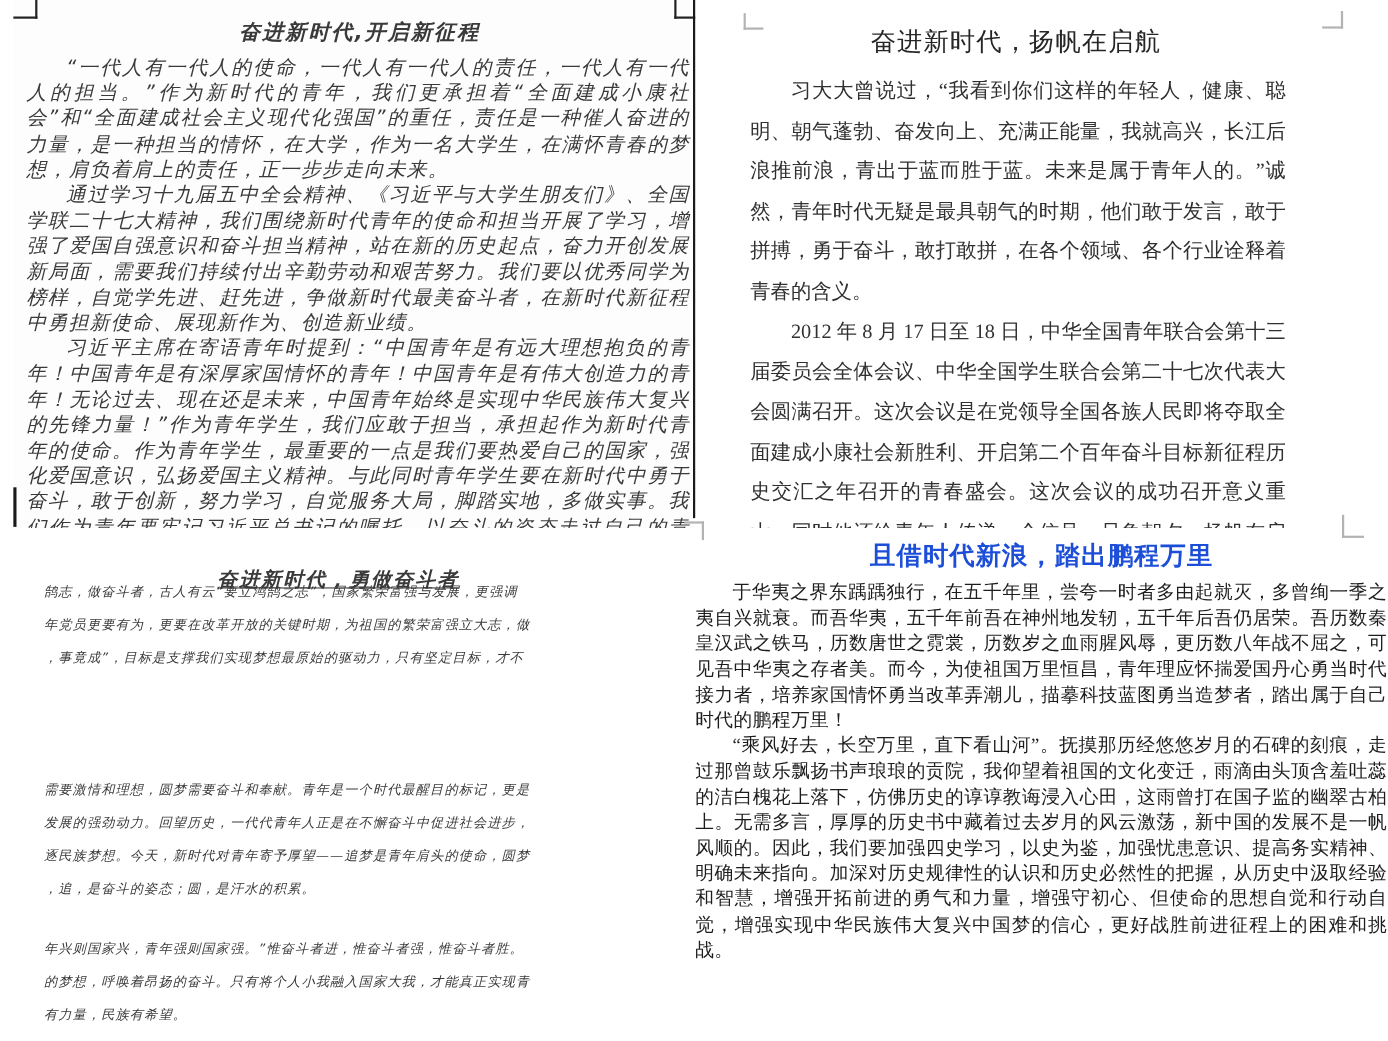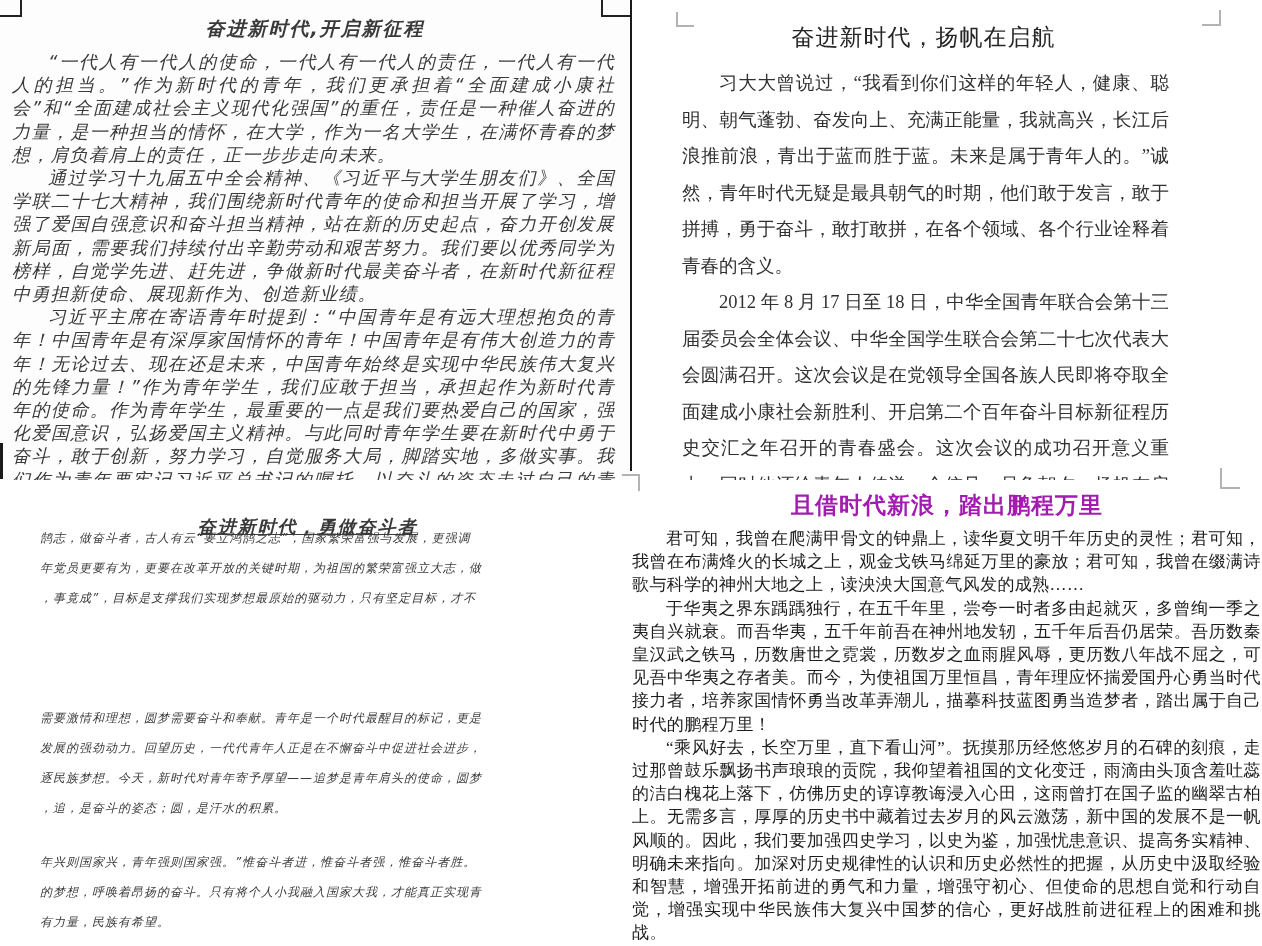--- a/index.html
+++ b/index.html
@@ -1,18 +1,18 @@
 <!DOCTYPE html>
 <html><head>
 <meta charset="utf-8">
 <style>
   html,body{margin:0;padding:0;background:#ffffff;}
   .canvas{position:relative;width:1262px;height:946px;background:#ffffff;overflow:hidden;}
   .pane{position:absolute;overflow:hidden;background:#ffffff;}
-  .pane-tl{left:0;top:0;width:630px;height:480px;background:#fdfdfd;}
+  .pane-tl{left:12px;top:0;width:630px;height:480px;background:#fdfdfd;}
   .pane-tr{left:632px;top:0;width:583px;height:480px;}
   .pane-bl{left:0;top:480px;width:631px;height:466px;}
   .pane-br{left:632px;top:480px;width:630px;height:466px;}
 
   .hand{font-family:"DejaVu Sans",sans-serif;font-style:italic;color:#3a3a3a;}
   .print{font-family:"Liberation Serif","DejaVu Serif",serif;}
 
   
   .tl-title{margin:16px 0 0;text-align:center;font-size:19px;font-weight:600;letter-spacing:2px;}
   .tl-body{margin:8px 15px 0 12px;font-size:18px;letter-spacing:1.2px;line-height:23.2px;text-align:justify;}
@@ -25,21 +25,21 @@
 
   
   .bl-title{position:absolute;top:20px;left:0;right:16px;text-align:center;font-size:18px;font-weight:600;letter-spacing:2px;text-decoration:underline;}
   .bl-group{position:absolute;left:0;right:0;}
   .bl-g1{top:50px;}
   .bl-g2{top:230px;}
   .bl-g3{top:374px;}
   .bl-line{height:30px;font-size:12px;letter-spacing:1px;white-space:nowrap;overflow:hidden;padding-left:40px;}
 
   
-  .br-title{margin:10px 0 0;text-align:center;font-size:23px;font-weight:700;color:#a21caf;letter-spacing:1px;}
+  .br-title{margin:10px 0 0;text-align:center;font-size:23px;font-weight:700;color:#1d4ed8;letter-spacing:1px;}
   .br-body{margin:6px 1px 0 0;font-size:17px;letter-spacing:0.4px;line-height:23.2px;text-align:justify;color:#1d1d1d;}
   .br-body p{margin:0;text-indent:2em;}
 
   
   .divider-v{position:absolute;left:630px;top:0;width:2px;height:471px;background:#1a1a1a;}
   .box-a{position:absolute;left:0;top:0;width:20px;height:15px;border-right:2px solid #222;border-bottom:2px solid #222;}
   .box-b{position:absolute;left:601px;top:0;width:27px;height:15px;border-left:2px solid #222;border-bottom:2px solid #222;}
   .edge-tick{position:absolute;left:0;top:443px;width:3px;height:36px;background:#1a1a1a;}
 
   
@@ -90,21 +90,20 @@
     <div class="bl-group bl-g3">
       <div class="bl-line">年兴则国家兴，青年强则国家强。”惟奋斗者进，惟奋斗者强，惟奋斗者胜。</div>
       <div class="bl-line">的梦想，呼唤着昂扬的奋斗。只有将个人小我融入国家大我，才能真正实现青</div>
       <div class="bl-line">有力量，民族有希望。</div>
     </div>
   </section>
 
   <section class="pane pane-br print">
     <h2 class="br-title">且借时代新浪，踏出鹏程万里</h2>
     <div class="br-body">
-      <p>君可知，我曾在爬满甲骨文的钟鼎上，读华夏文明千年历史的灵性；君可知，我曾在布满烽火的长城之上，观金戈铁马绵延万里的豪放；君可知，我曾在缀满诗歌与科学的神州大地之上，读泱泱大国意气风发的成熟……</p>
       <p>于华夷之界东踽踽独行，在五千年里，尝夸一时者多由起就灭，多曾绚一季之夷自兴就衰。而吾华夷，五千年前吾在神州地发轫，五千年后吾仍居荣。吾历数秦皇汉武之铁马，历数唐世之霓裳，历数岁之血雨腥风辱，更历数八年战不屈之，可见吾中华夷之存者美。而今，为使祖国万里恒昌，青年理应怀揣爱国丹心勇当时代接力者，培养家国情怀勇当改革弄潮儿，描摹科技蓝图勇当造梦者，踏出属于自己时代的鹏程万里！</p>
       <p>“乘风好去，长空万里，直下看山河”。抚摸那历经悠悠岁月的石碑的刻痕，走过那曾鼓乐飘扬书声琅琅的贡院，我仰望着祖国的文化变迁，雨滴由头顶含羞吐蕊的洁白槐花上落下，仿佛历史的谆谆教诲浸入心田，这雨曾打在国子监的幽翠古柏上。无需多言，厚厚的历史书中藏着过去岁月的风云激荡，新中国的发展不是一帆风顺的。因此，我们要加强四史学习，以史为鉴，加强忧患意识、提高务实精神、明确未来指向。加深对历史规律性的认识和历史必然性的把握，从历史中汲取经验和智慧，增强开拓前进的勇气和力量，增强守初心、但使命的思想自觉和行动自觉，增强实现中华民族伟大复兴中国梦的信心，更好战胜前进征程上的困难和挑战。</p>
     </div>
   </section>
 
   <div class="divider-v"></div>
 
   <div class="mark mark-tl"></div>
   <div class="mark mark-tr"></div>
   <div class="mark mark-bl"></div>

